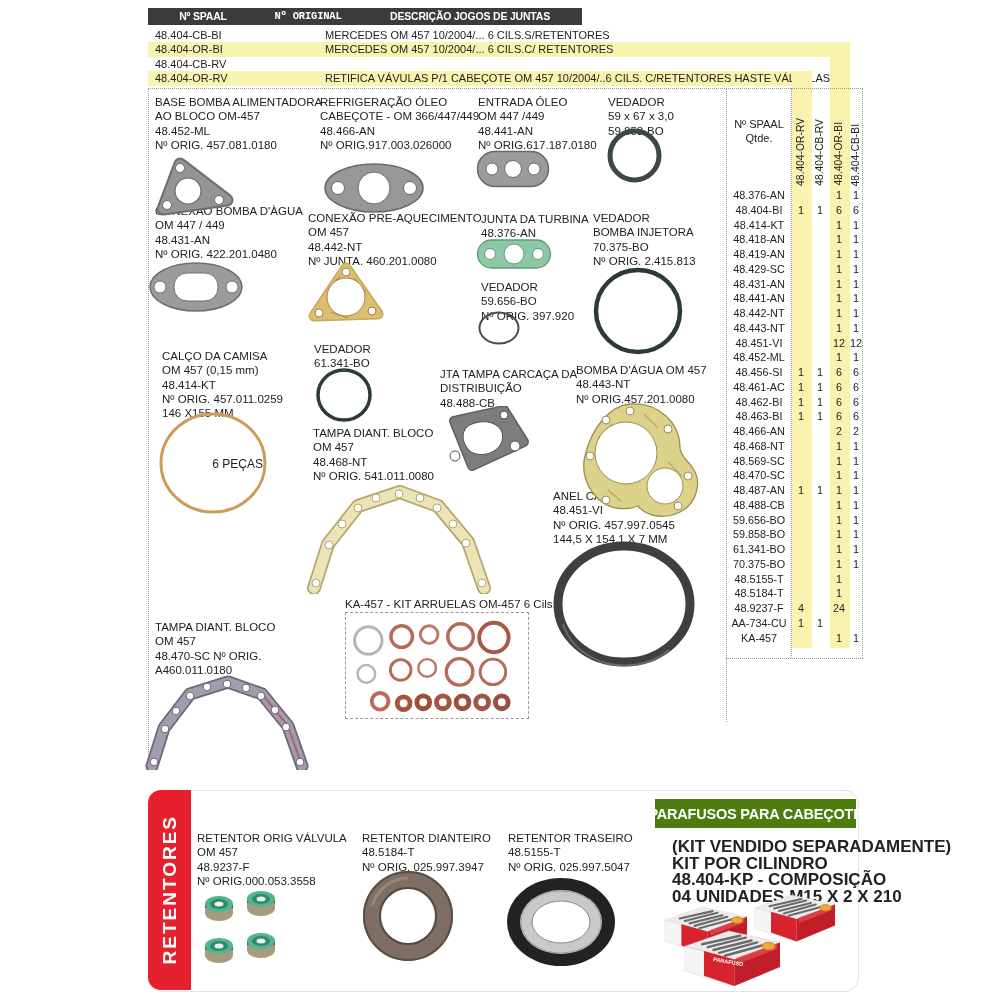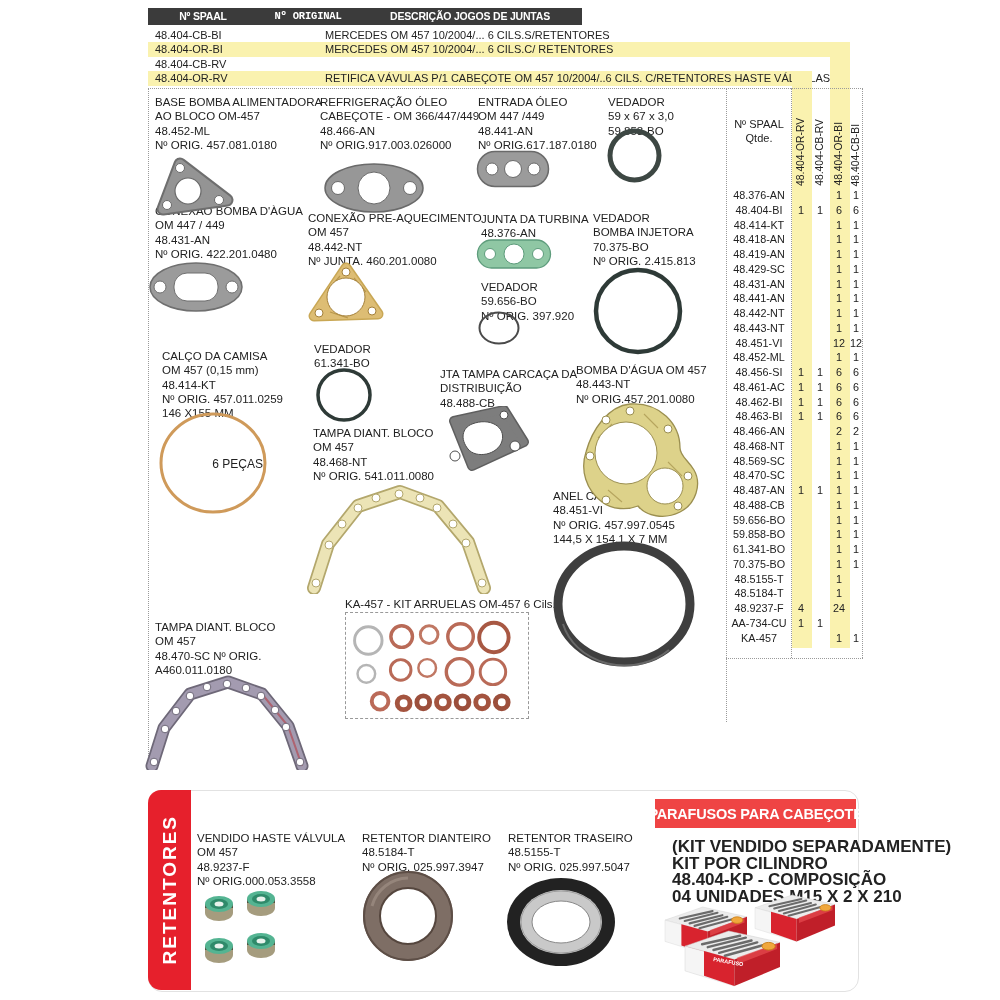--- a/index.html
+++ b/index.html
@@ -38,21 +38,21 @@
   .qv{text-align:center;}
   .qv.q0{width:20px;} .qv.q1{width:18px;} .qv.q2{width:20px;} .qv.q3{width:14px;}
   .stripe{background:#faf2af;}
   
   .bottom-panel{left:148px;top:790px;width:709px;height:200px;border:1px solid #e2e2e2;
                 border-radius:14px;background:#fff;}
   .banner{left:148px;top:790px;width:43px;height:200px;background:#e6202c;
           border-radius:13px 0 0 13px;display:flex;align-items:center;justify-content:center;}
   .banner span{writing-mode:vertical-rl;transform:rotate(180deg);color:#fff;font-weight:bold;
                font-size:19px;letter-spacing:2px;}
-  .pf-header{left:655px;top:799px;width:201px;height:29px;background:#ef4444;color:#fff;
+  .pf-header{left:655px;top:799px;width:201px;height:29px;background:#4d7c0f;color:#fff;
              display:flex;align-items:center;justify-content:center;font-weight:bold;
              font-size:14.5px;letter-spacing:-0.2px;white-space:nowrap;}
   .pf-line{font-size:17px;font-weight:bold;line-height:16.5px;white-space:nowrap;}
 </style>
 </head>
 <body>
 
 <div class="abs tt-header">
   <div class="tt-h c1">Nº SPAAL</div>
   <div class="tt-h c2">Nº ORIGINAL</div>
@@ -579,21 +579,21 @@
   </div>
   </div>
 
 <div class="abs bottom-panel"></div>
 
 <div class="abs banner">
   <span>RETENTORES</span>
 </div>
 
 <div class="abs" style="left:197px;top:831px">
-    <div class="pline">VENDIDO HASTE VÁLVULA</div>
+    <div class="pline">RETENTOR ORIG VÁLVULA</div>
     <div class="pline">OM 457</div>
     <div class="pline">48.9237-F</div>
     <div class="pline">Nº ORIG.000.053.3558</div>
   </div>
 <div class="abs" style="left:362px;top:831px">
     <div class="pline">RETENTOR DIANTEIRO</div>
     <div class="pline">48.5184-T</div>
     <div class="pline">Nº ORIG. 025.997.3947</div>
   </div>
 <div class="abs" style="left:508px;top:831px">

